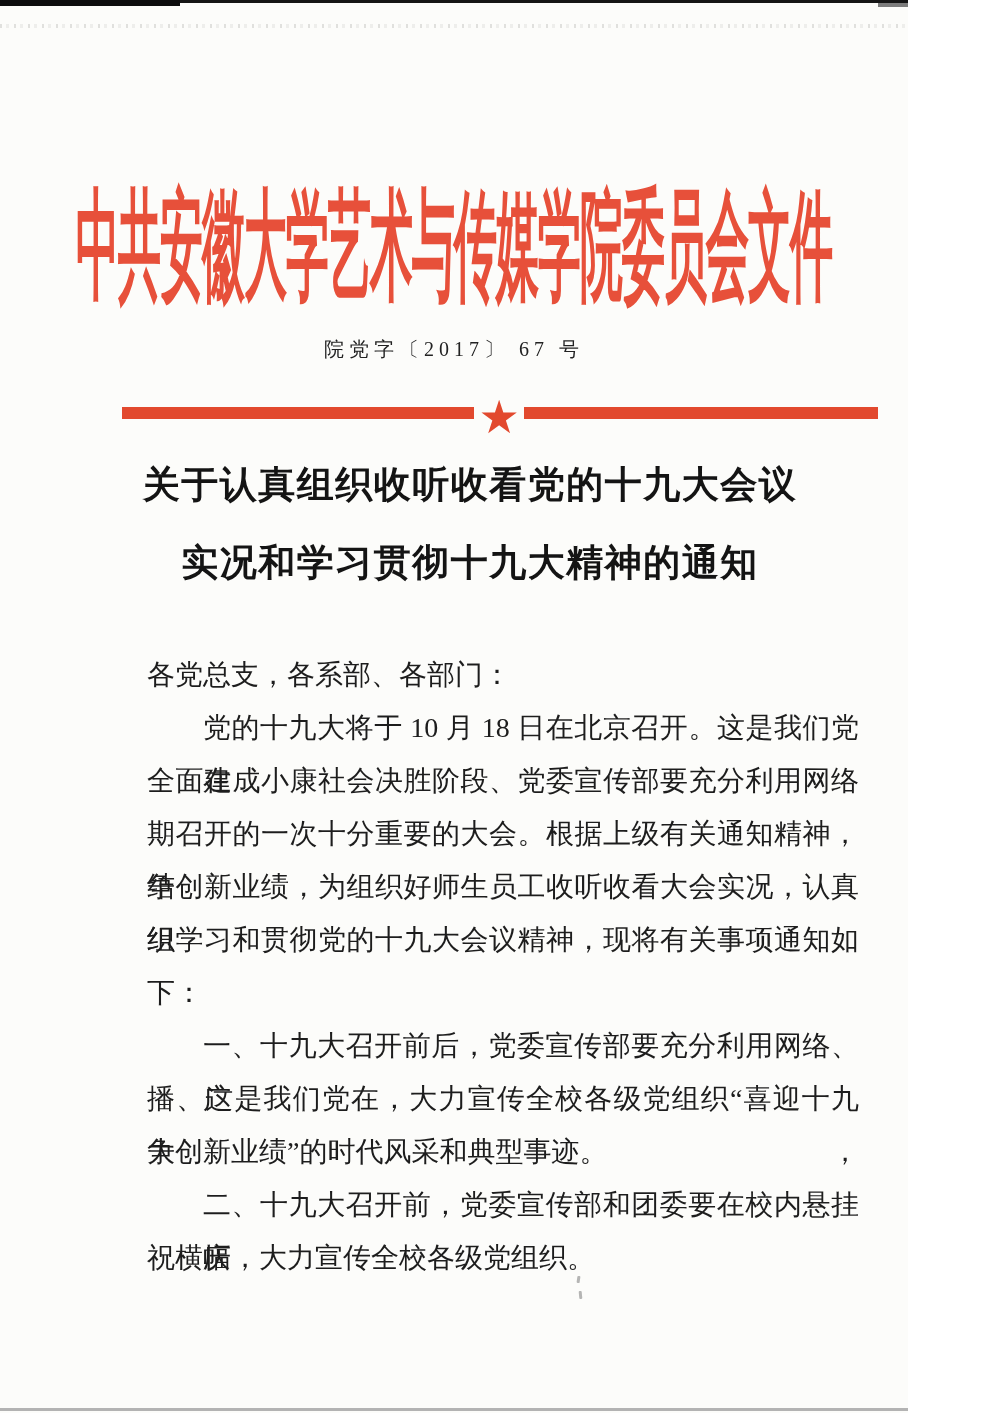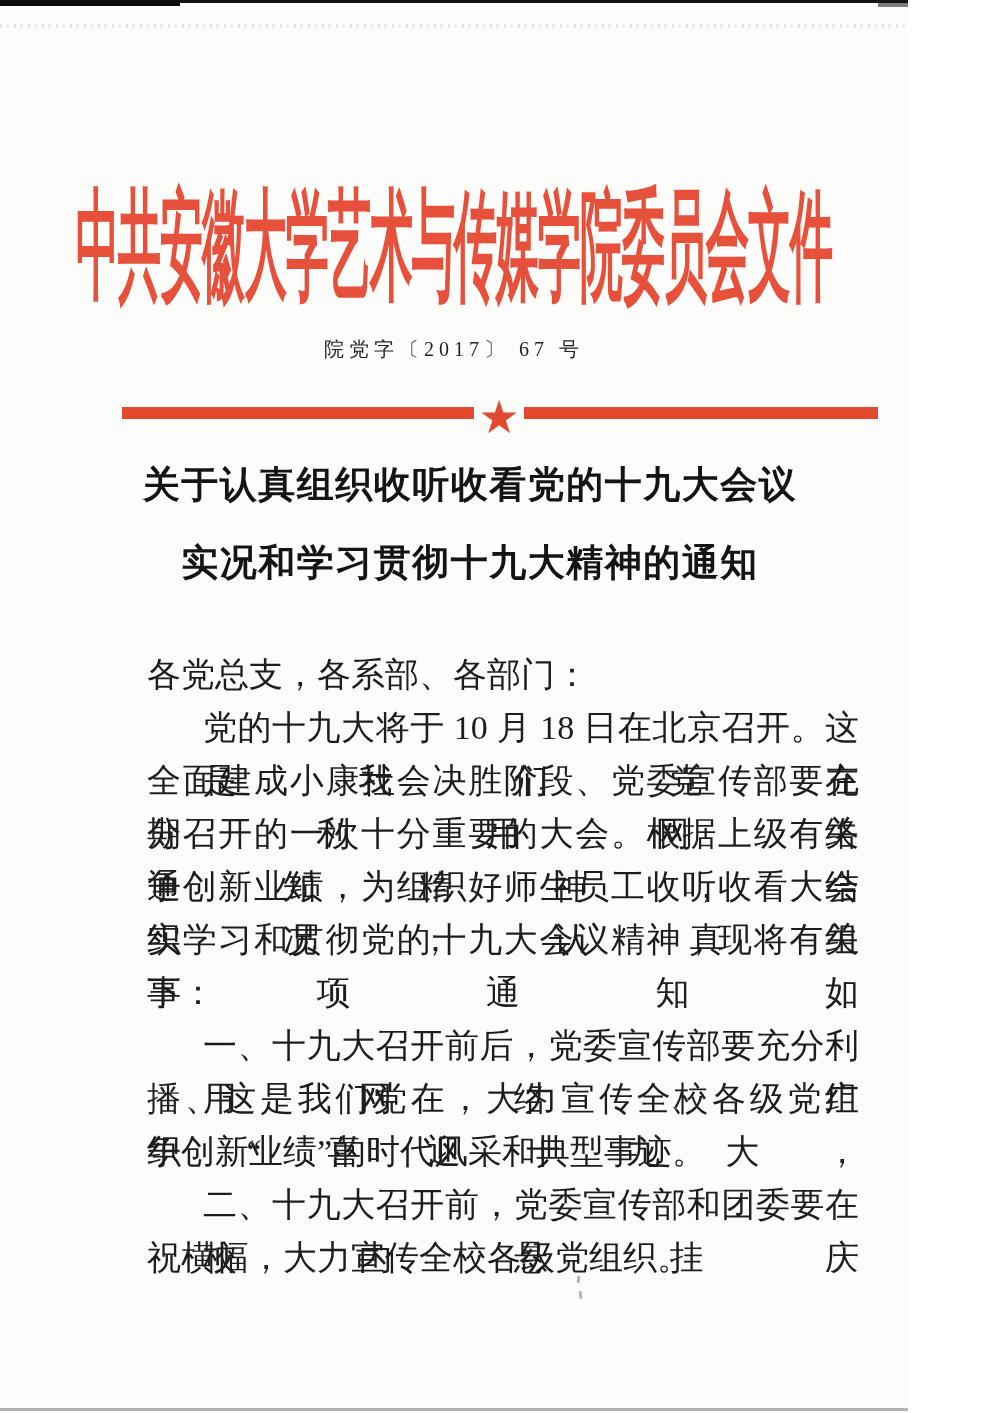--- a/index.html
+++ b/index.html
@@ -101,21 +101,21 @@
     letter-spacing: 1.5px;
     color: #141414;
     padding-left: 32px;
   }
   .title-line { height: 78px; line-height: 78px; }
 
   
   .body-text {
     position: absolute; left: 147px; top: 648px;
     width: 712px;
-    font-size: 34px;
+    font-size: 28px;
     color: #1d1d1d;
   }
   .line { height: 53px; line-height: 53px; }
   .fill { text-align: justify; text-align-last: justify; }
   .indent { padding-left: 56px; }
 </style>
 </head>
 <body>
 
 <div class="page">

